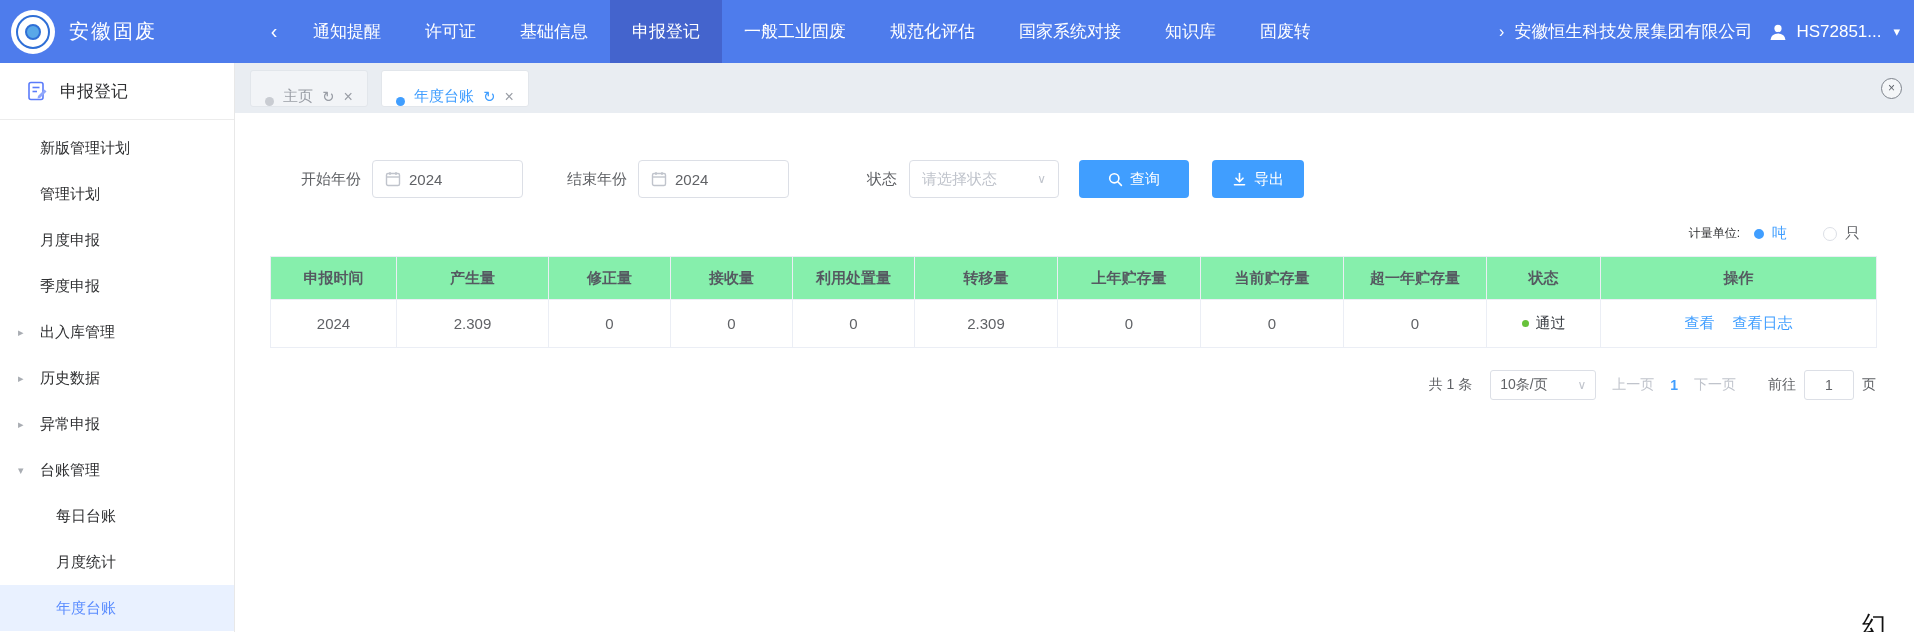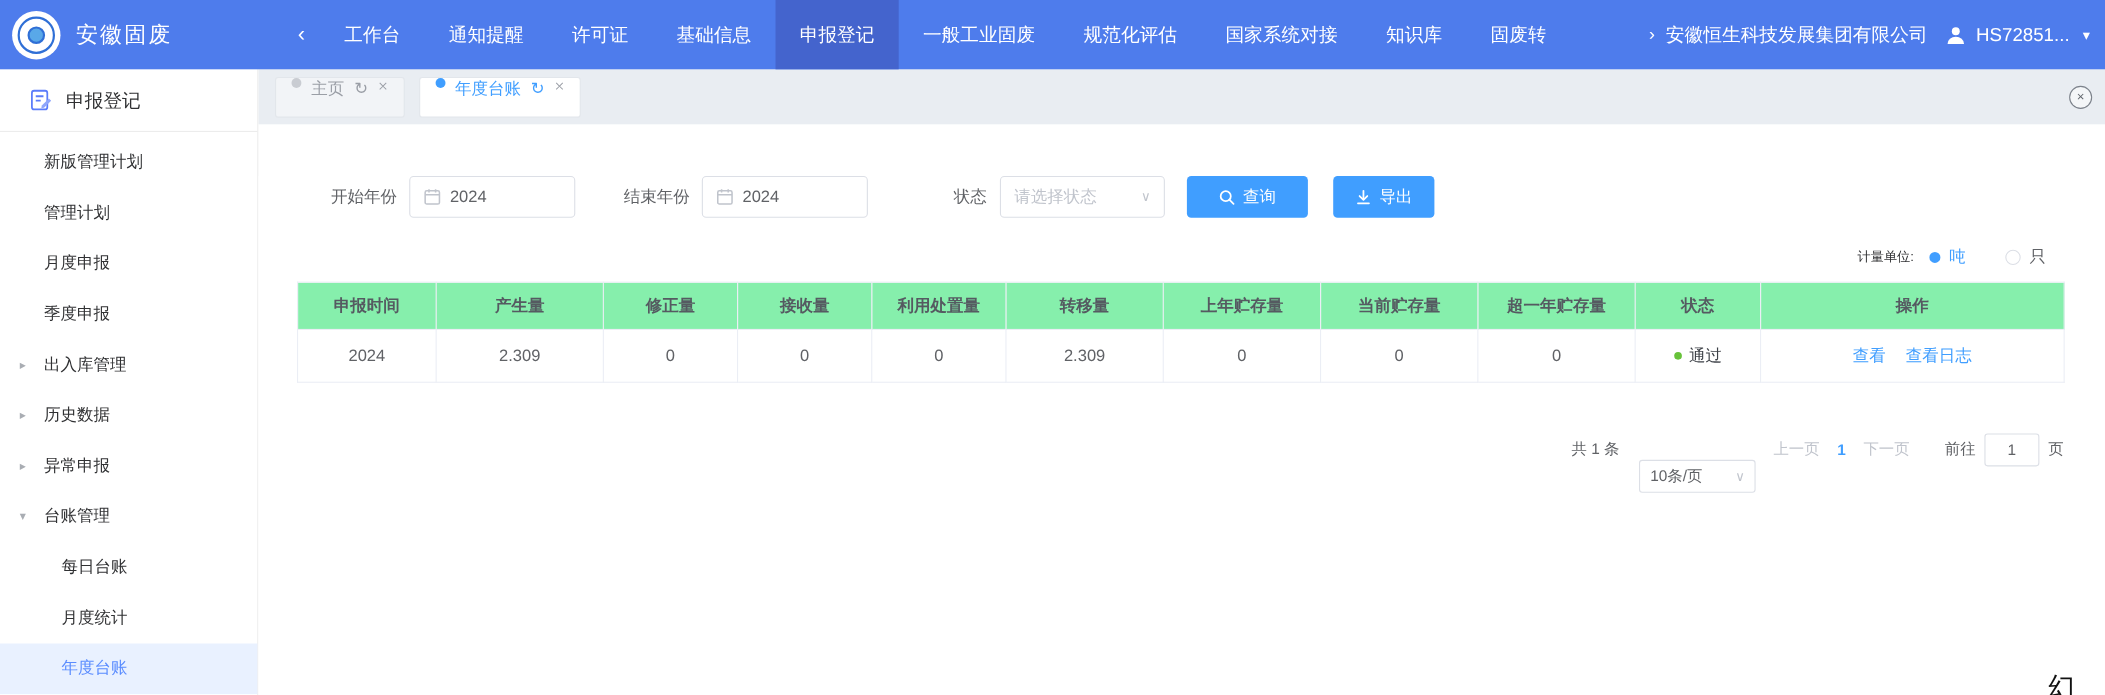--- a/index.html
+++ b/index.html
@@ -40,22 +40,22 @@
   .side-item { height:46px; line-height:46px; padding-left:40px; font-size:15px;
     color:#303133; position:relative; cursor:pointer; white-space:nowrap; }
   .side-item .caret { position:absolute; left:18px; top:0; font-size:11px; color:#a9adb3; }
   .side-item.child { padding-left:56px; }
   .side-item.active { background:#e9f1ff; color:#5a8cff; }
 
   
   .main { position:absolute; left:235px; top:63px; right:0; bottom:0; background:#fff; }
   .tabbar { height:50px; background:#e9edf2; display:flex; align-items:center;
     padding-left:15px; gap:13px; }
-  .tab { display:flex; align-items:flex-start; gap:9px; height:37px; padding:0 14px;
-    border:1px solid #e2e6eb; border-radius:3px; font-size:15px; cursor:pointer;font-family:Liberation Serif, serif; }
+  .tab { display:flex; align-items:flex-end; gap:9px; height:37px; padding:0 14px;
+    border:1px solid #e2e6eb; border-radius:3px; font-size:15px; cursor:pointer; }
   .tab.inactive { background:#f2f4f7; color:#9a9ea6; }
   .tab.active { background:#ffffff; color:#409eff; }
   .tab-dot { width:9px; height:9px; border-radius:50%; }
   .tab.inactive .tab-dot { background:#c9ccd2; }
   .tab.active .tab-dot { background:#409eff; }
   .tab-refresh { font-size:15px; cursor:pointer; }
   .tab.inactive .tab-refresh { color:#9a9ea6; }
   .tab.active .tab-refresh { color:#409eff; }
   .tab-close { font-size:16px; color:#9a9ea6; cursor:pointer; }
   .tabbar-gear { margin-left:auto; margin-right:12px; width:21px; height:21px;
@@ -107,21 +107,21 @@
   .status-text { color:#3d4147; }
   .link { color:#409eff; cursor:pointer;margin-top:36px; }
   .link + .link { margin-left:14px; }
 
   
   .pagination { display:flex; align-items:center; justify-content:flex-end;
     margin:22px 38px 0 0; font-size:14px; }
   .pg-total { color:#606266; margin-right:18px; }
   .pg-size { width:106px; height:30px; border:1px solid #dcdfe6; border-radius:3px;
     display:flex; align-items:center; justify-content:space-between; padding:0 9px;
-    color:#606266; cursor:pointer;margin-top:48px; }
+    color:#606266; cursor:pointer; }
   .pg-prev, .pg-next { color:#c0c4cc; margin:0 16px; cursor:default; }
   .pg-page { color:#409eff; font-weight:bold; cursor:pointer; }
   .pg-goto { color:#606266; margin-left:16px; }
   .pg-input { width:50px; height:30px; border:1px solid #dcdfe6; border-radius:3px;
     margin:0 8px; text-align:center; font-size:14px; color:#606266; outline:none; font-family:inherit; }
   .pg-unit { color:#606266; }
 
   .float-char { position:absolute; right:28px; bottom:-9px; font-size:24px; color:#111; }
 
   svg { display:block; }
@@ -131,21 +131,20 @@
 
 <div class="topnav">
   <div class="logo">
     <div class="logo-ring">
         <div class="logo-core"></div>
       </div>
   </div>
   <div class="brand">安徽固废</div>
   <div class="collapse">‹</div>
   <div class="nav-items">
-    <div class="nav-item">工作台</div>
     <div class="nav-item">通知提醒</div>
     <div class="nav-item">许可证</div>
     <div class="nav-item">基础信息</div>
     <div class="nav-item active">申报登记</div>
     <div class="nav-item">一般工业固废</div>
     <div class="nav-item">规范化评估</div>
     <div class="nav-item">国家系统对接</div>
     <div class="nav-item">知识库</div>
     <div class="nav-item clipped">固废转</div>
   </div>

